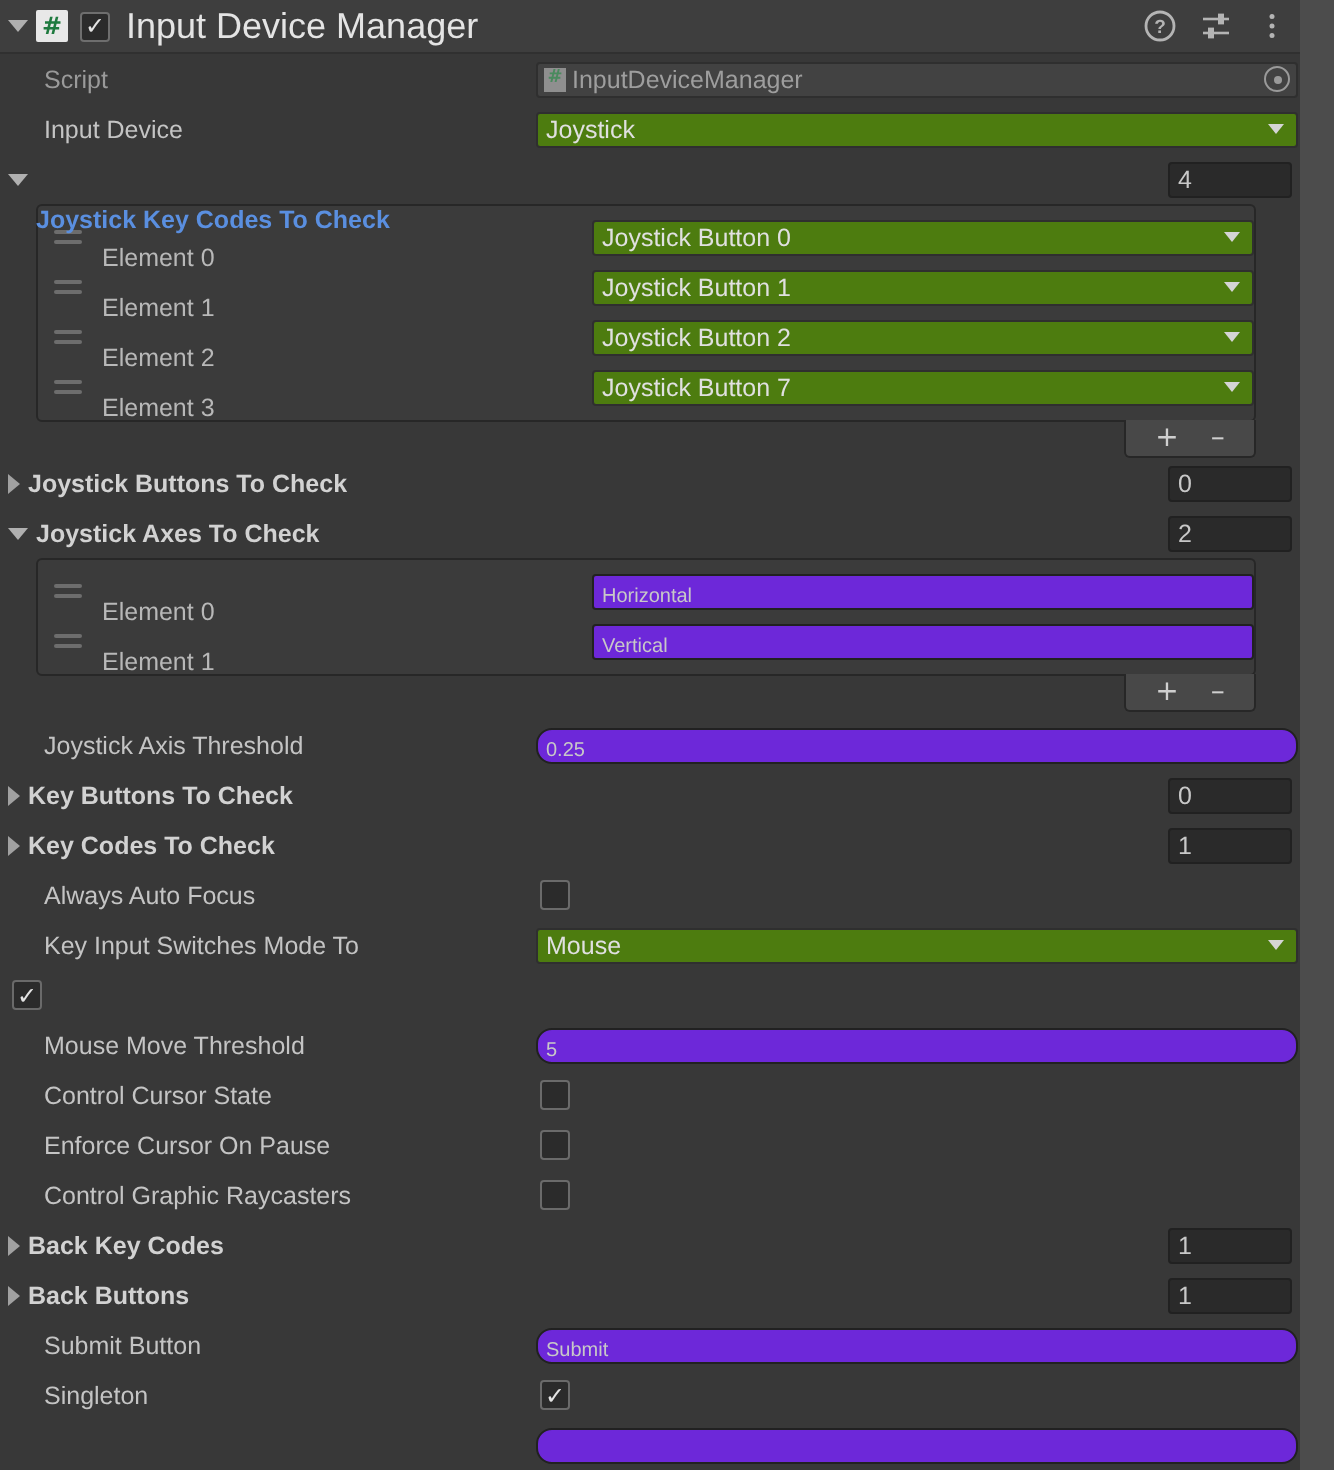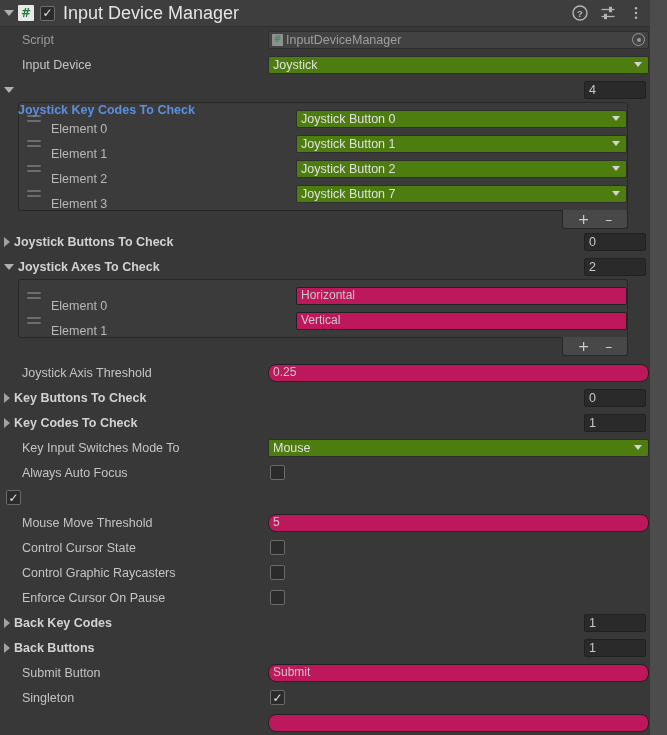--- a/index.html
+++ b/index.html
@@ -89,26 +89,26 @@
   }
   .label.dim { color: #9a9a9a; }
   .label.bold { font-weight: bold; color: #d2d2d2; }
   .label.blue { font-weight: bold; color: #5a8fe0; margin-top: 41px; }
   .lbl-col { width: 264px; display: flex; align-items: center; flex: 0 0 auto; }
   .lbl-col .pad { width: 18px; flex: 0 0 auto; }
 
   
   .field {
     height: 18px;
-    background: #be185d;
+    background: #6d28d9;
     border: 1px solid #212121;
     border-radius: 2px;
-    display: flex; align-items: flex-start;
+    display: flex; align-items: flex-end;
     padding: 0 4px;
-    font-size: 12px; color: #c8c8c8;
+    font-size: 10px; color: #c8c8c8;
   }
   .field.wide { width: 381px; border-radius: 8px; }
   .popup {
     height: 18px;
     background: #4d7c0f;
     border: 1px solid #2f2f2f;
     border-radius: 2px;
     display: flex; align-items: center;
     padding: 0 4px;
     font-size: 12.5px; color: #e0e0e0;
@@ -411,126 +411,126 @@
       <span class="label bold">Key Codes To Check</span>
     </div>
     <div class="num-field">
       <span>1</span>
     </div>
   </div>
 
   <div class="row">
     <div class="lbl-col">
       <span class="pad"></span>
+      <span class="label">Always Auto Focus</span>
+    </div>
+    <div class="checkbox">
+      <span class="mark"></span>
+    </div>
+  </div>
+
+  <div class="row">
+    <div class="lbl-col">
+      <span class="pad"></span>
       <span class="label">Key Input Switches Mode To</span>
     </div>
     <div class="popup">
       <span>Mouse</span>
       <span class="dn"></span>
     </div>
   </div>
 
   <div class="row">
-    <div class="lbl-col">
-      <span class="pad"></span>
-      <span class="label">Always Auto Focus</span>
+    <div class="checkbox">
+      <span class="mark">✓</span>
+    </div>
+  </div>
+
+  <div class="row">
+    <div class="lbl-col">
+      <span class="pad"></span>
+      <span class="label">Mouse Move Threshold</span>
+    </div>
+    <div class="field wide">
+      <span>5</span>
+    </div>
+  </div>
+
+  <div class="row">
+    <div class="lbl-col">
+      <span class="pad"></span>
+      <span class="label">Control Cursor State</span>
     </div>
     <div class="checkbox">
       <span class="mark"></span>
     </div>
   </div>
 
   <div class="row">
+    <div class="lbl-col">
+      <span class="pad"></span>
+      <span class="label">Enforce Cursor On Pause</span>
+    </div>
+    <div class="checkbox">
+      <span class="mark"></span>
+    </div>
+  </div>
+
+  <div class="row">
+    <div class="lbl-col">
+      <span class="pad"></span>
+      <span class="label">Control Graphic Raycasters</span>
+    </div>
+    <div class="checkbox">
+      <span class="mark"></span>
+    </div>
+  </div>
+
+  <div class="row">
+    <div class="lbl-col">
+      <span class="tri right"></span>
+      <span class="label bold">Back Key Codes</span>
+    </div>
+    <div class="num-field">
+      <span>1</span>
+    </div>
+  </div>
+
+  <div class="row">
+    <div class="lbl-col">
+      <span class="tri right"></span>
+      <span class="label bold">Back Buttons</span>
+    </div>
+    <div class="num-field">
+      <span>1</span>
+    </div>
+  </div>
+
+  <div class="row">
+    <div class="lbl-col">
+      <span class="pad"></span>
+      <span class="label">Submit Button</span>
+    </div>
+    <div class="field wide">
+      <span>Submit</span>
+    </div>
+  </div>
+
+  <div class="row">
+    <div class="lbl-col">
+      <span class="pad"></span>
+      <span class="label">Singleton</span>
+    </div>
     <div class="checkbox">
       <span class="mark">✓</span>
     </div>
   </div>
 
   <div class="row">
     <div class="lbl-col">
       <span class="pad"></span>
-      <span class="label">Mouse Move Threshold</span>
-    </div>
-    <div class="field wide">
-      <span>5</span>
-    </div>
-  </div>
-
-  <div class="row">
-    <div class="lbl-col">
-      <span class="pad"></span>
-      <span class="label">Control Cursor State</span>
-    </div>
-    <div class="checkbox">
-      <span class="mark"></span>
-    </div>
-  </div>
-
-  <div class="row">
-    <div class="lbl-col">
-      <span class="pad"></span>
-      <span class="label">Control Graphic Raycasters</span>
-    </div>
-    <div class="checkbox">
-      <span class="mark"></span>
-    </div>
-  </div>
-
-  <div class="row">
-    <div class="lbl-col">
-      <span class="pad"></span>
-      <span class="label">Enforce Cursor On Pause</span>
-    </div>
-    <div class="checkbox">
-      <span class="mark"></span>
-    </div>
-  </div>
-
-  <div class="row">
-    <div class="lbl-col">
-      <span class="tri right"></span>
-      <span class="label bold">Back Key Codes</span>
-    </div>
-    <div class="num-field">
-      <span>1</span>
-    </div>
-  </div>
-
-  <div class="row">
-    <div class="lbl-col">
-      <span class="tri right"></span>
-      <span class="label bold">Back Buttons</span>
-    </div>
-    <div class="num-field">
-      <span>1</span>
-    </div>
-  </div>
-
-  <div class="row">
-    <div class="lbl-col">
-      <span class="pad"></span>
-      <span class="label">Submit Button</span>
-    </div>
-    <div class="field wide">
-      <span>Submit</span>
-    </div>
-  </div>
-
-  <div class="row">
-    <div class="lbl-col">
-      <span class="pad"></span>
-      <span class="label">Singleton</span>
-    </div>
-    <div class="checkbox">
-      <span class="mark">✓</span>
-    </div>
-  </div>
-
-  <div class="row">
-    <div class="lbl-col">
-      <span class="pad"></span>
     </div>
     <div class="field wide"></div>
   </div>
 
 </div>
 
 <div class="scroll-gutter"></div>
 
 </body></html>

